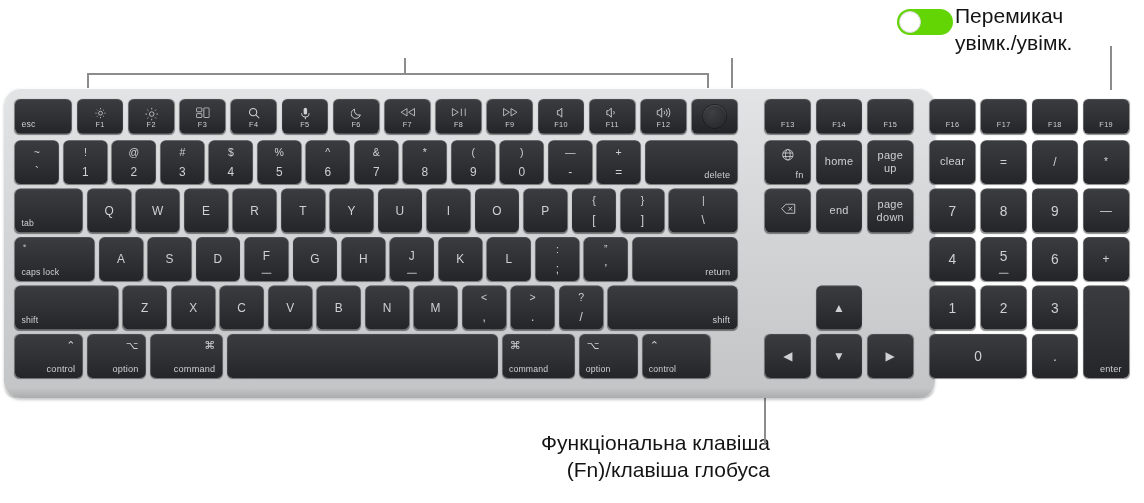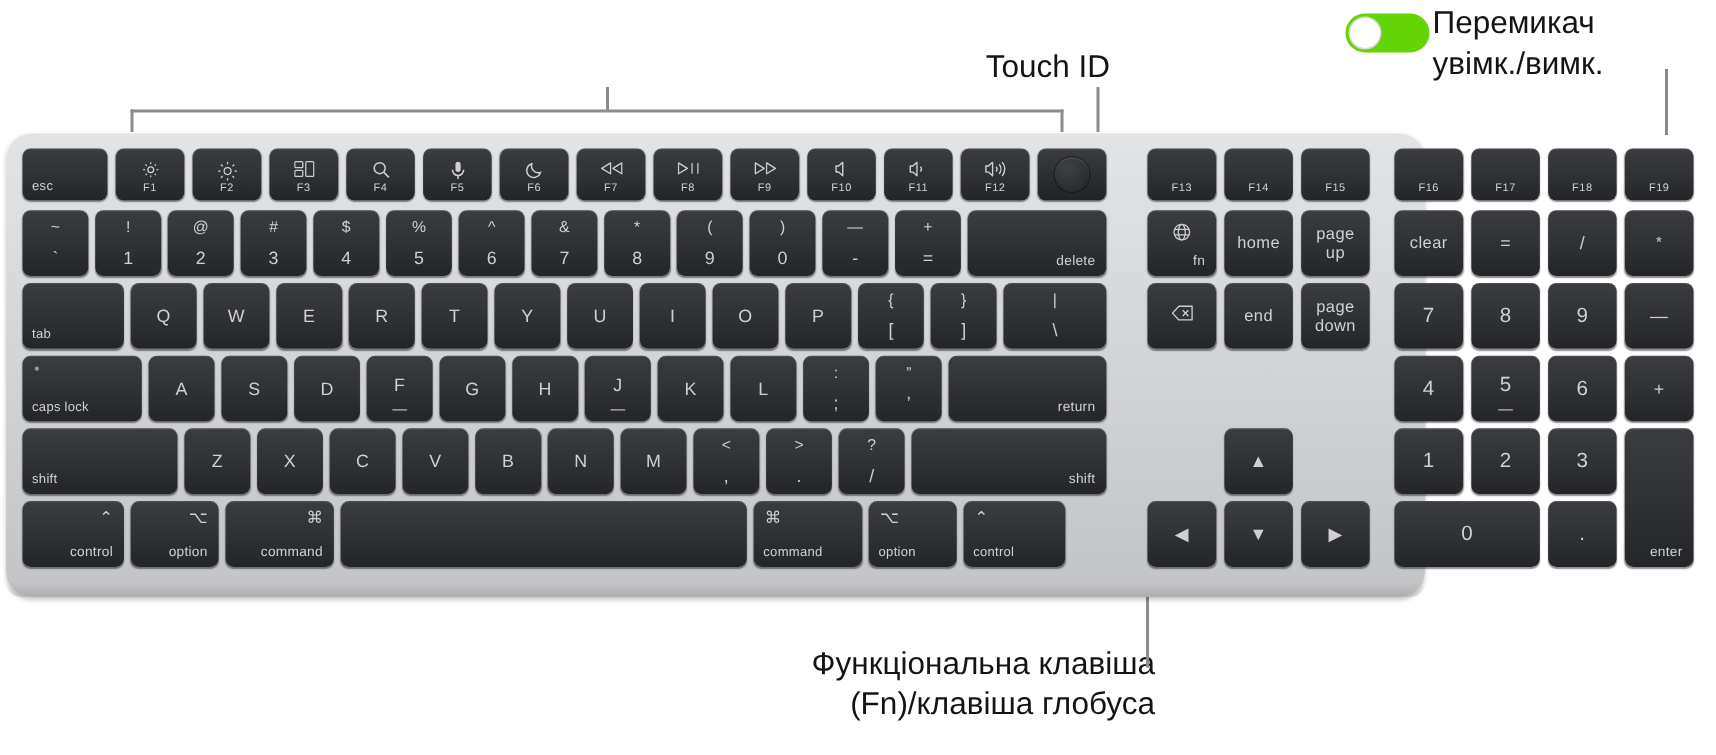--- a/index.html
+++ b/index.html
@@ -32,21 +32,20 @@
     position:absolute;left:2px;top:2px;width:22px;height:22px;border-radius:50%;
     background:#ffffff;border:1px solid #d8d8d8;box-sizing:border-box;
   }
 
   
   #keyboard{
     position:absolute;left:4px;top:88px;width:931px;height:310px;
     border-radius:17px;
     background:linear-gradient(180deg,#e3e4e5 0%,#d4d5d7 45%,#c3c4c6 100%);
     box-shadow:0 2px 3px rgba(0,0,0,.22), inset 0 1px 0 rgba(255,255,255,.85);
-    padding-left:15px;
   }
   #keyboard:after{
     content:"";position:absolute;left:0;right:0;bottom:0;height:10px;
     border-radius:0 0 17px 17px;
     background:linear-gradient(180deg,rgba(0,0,0,0) 0%,rgba(0,0,0,.12) 100%);
     pointer-events:none;
   }
   .deck{position:absolute;left:0;top:0;width:100%;height:100%;}
 
   
@@ -102,23 +101,22 @@
     box-shadow:inset 0 1px 1px rgba(255,255,255,.13),0 0 0 1px rgba(0,0,0,.35);
   }
   .svgico{display:block;margin:0 auto;}
   .arrow{font-size:7px;line-height:7px;}
 </style>
 </head>
 <body>
 
 <div class="stage">
 
-  <div class="callout" id="callout-touchid">Touch ID</div>
   <div class="callout" id="callout-power">Перемикач
-увімк./вимк.</div>
+увімк./увімк.</div>
   <div class="callout" id="callout-fn">Функціональна клавіша
 (Fn)/клавіша глобуса</div>
 
   <div class="toggle">
     <div class="knob"></div>
   </div>
 
   <div class="line hline" style="left:87px;top:73px;width:622px;"></div>
   <div class="line vline" style="left:87px;top:73px;height:16px;"></div>
   <div class="line vline" style="left:707px;top:73px;height:16px;"></div>

